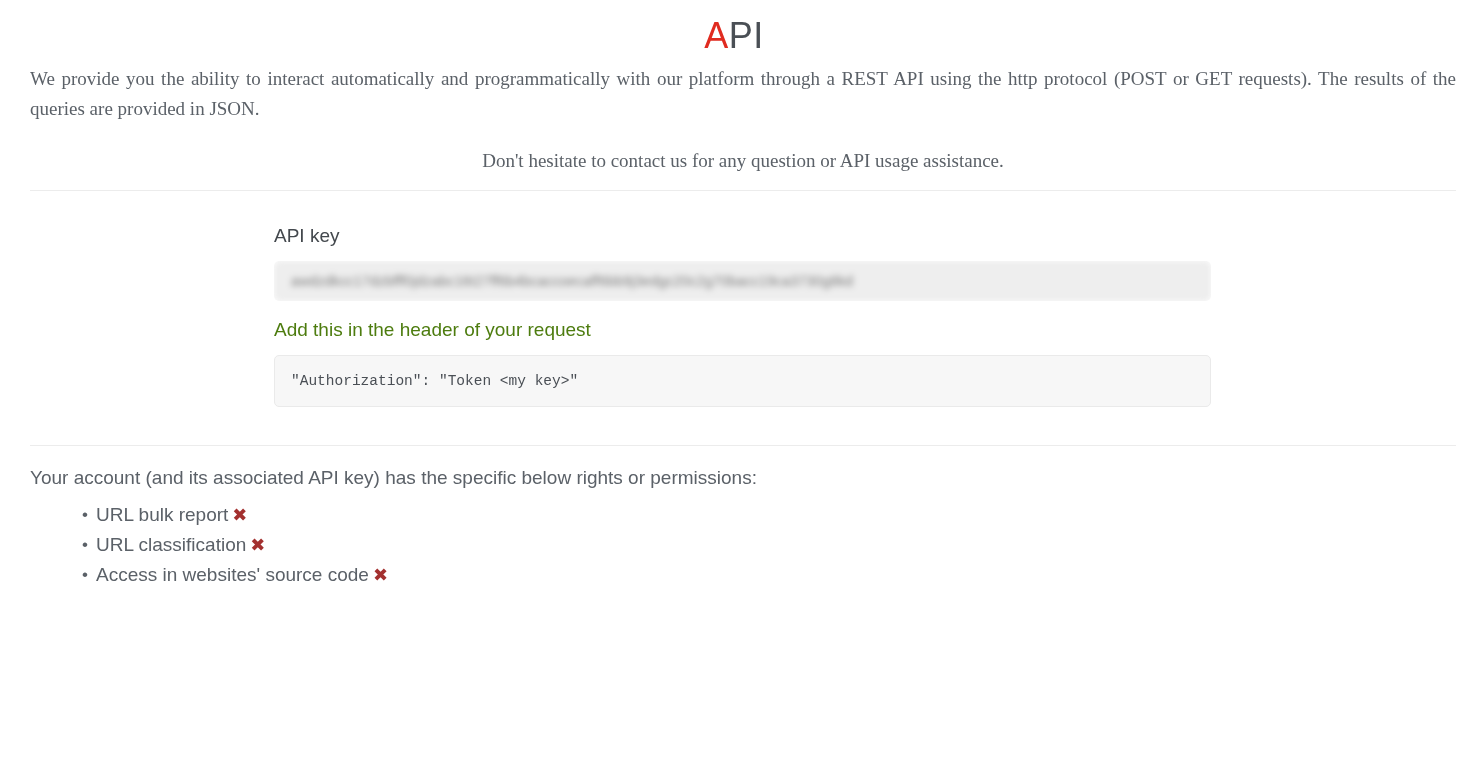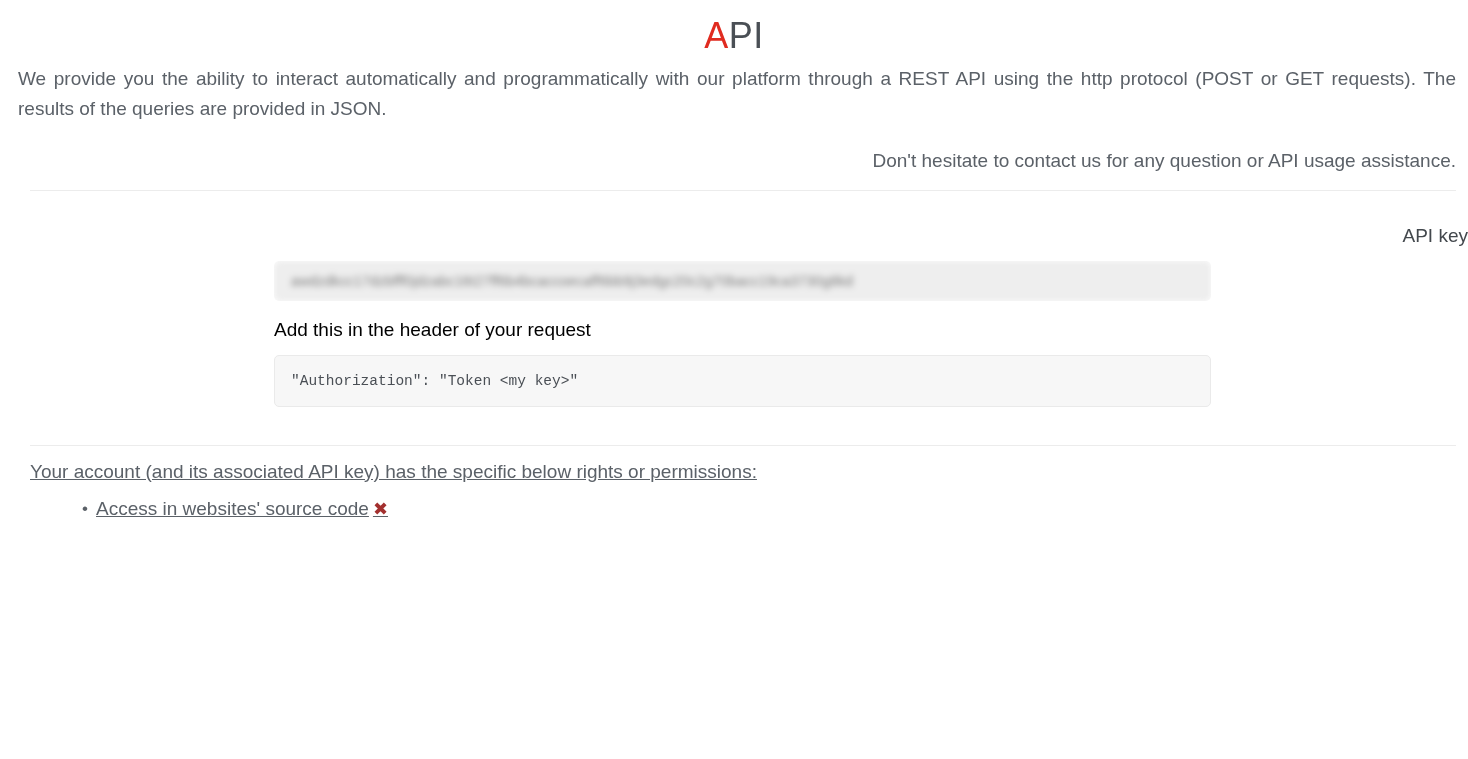--- a/index.html
+++ b/index.html
@@ -37,37 +37,38 @@
   }
   .page-title .t-a {
     color: #e02b20;
   }
   .page-title .t-pi {
     color: #4a4f55;
   }
 
   
   .intro {
-    padding: 0 12px 0 18px;
-    box-sizing: border-box;
+    padding: 0 12px 0 30px;
+    box-sizing: border-box;
+    font-family: Liberation Serif, serif;
   }
   .intro p {
     margin: 0 0 22px 0;
     font-size: 19px;
     line-height: 30px;
     color: #5b6168;
     text-align: justify;
     text-justify: inter-word;
   }
   .intro p.last {
     margin-bottom: 14px;
     text-align: left;
   }
   .intro p.nojustify {
-    text-align: right;
+    text-align: center;
   }
 
   
   .divider {
     border: 0;
     border-top: 1px solid #ececec;
     margin: 0 12px 0 30px;
     height: 0;
   }
   .divider-1 { margin-top: 8px; }
@@ -77,21 +78,20 @@
   .keyblock {
     padding-left: 274px;
     padding-top: 32px;
     box-sizing: border-box;
   }
   .key-label {
     font-size: 19px;
     line-height: 26px;
     color: #43484d;
     margin: 0 0 12px 0;
-    text-align: right;
   }
   .key-input {
     display: block;
     width: 937px;
     height: 40px;
     box-sizing: border-box;
     background: #eeeeee;
     border: 1px solid #e2e2e2;
     border-radius: 5px;
     padding: 0 16px;
@@ -109,43 +109,42 @@
   .key-input-wrap {
     width: 937px;
     height: 40px;
     border-radius: 5px;
     overflow: hidden;
     position: relative;
   }
   .key-help {
     font-size: 19px;
     line-height: 26px;
-    color: #000000;
+    color: #4d7c0f;
     margin: 16px 0 12px 0;
   }
   .code-box {
     width: 937px;
     box-sizing: border-box;
     background: #f7f7f7;
     border: 1px solid #eaeaea;
     border-radius: 5px;
     padding: 14px 16px;
     font-family: "Liberation Mono", "DejaVu Sans Mono", monospace;
     font-size: 14.5px;
     line-height: 22px;
     color: #4a4f55;
     white-space: pre;
   }
 
   
   .perm-section {
     padding: 0 12px 0 30px;
     box-sizing: border-box;
-    margin-top: 12px;
-    text-decoration: underline;
+    margin-top: 18px;
   }
   .perm-intro {
     font-size: 19px;
     line-height: 28px;
     color: #5b6168;
     margin: 0 0 8px 0;
   }
   ul.perm-list {
     margin: 6px 0 0 0;
     padding-left: 52px;
@@ -203,18 +202,24 @@
 
     <div class="code-box">"Authorization": "Token &lt;my key&gt;"</div>
   </div>
 
   <hr class="divider divider-2" style="margin-top:38px;">
 
   <div class="perm-section">
     <p class="perm-intro">Your account (and its associated API key) has the specific below rights or permissions:</p>
     <ul class="perm-list">
       <li>
+        <span>URL bulk report</span><span class="mark no">✖</span>
+      </li>
+      <li>
+        <span>URL classification</span><span class="mark no">✖</span>
+      </li>
+      <li>
         <span>Access in websites' source code</span><span class="mark no">✖</span>
       </li>
     </ul>
   </div>
 
 </div>
 
 </body></html>

